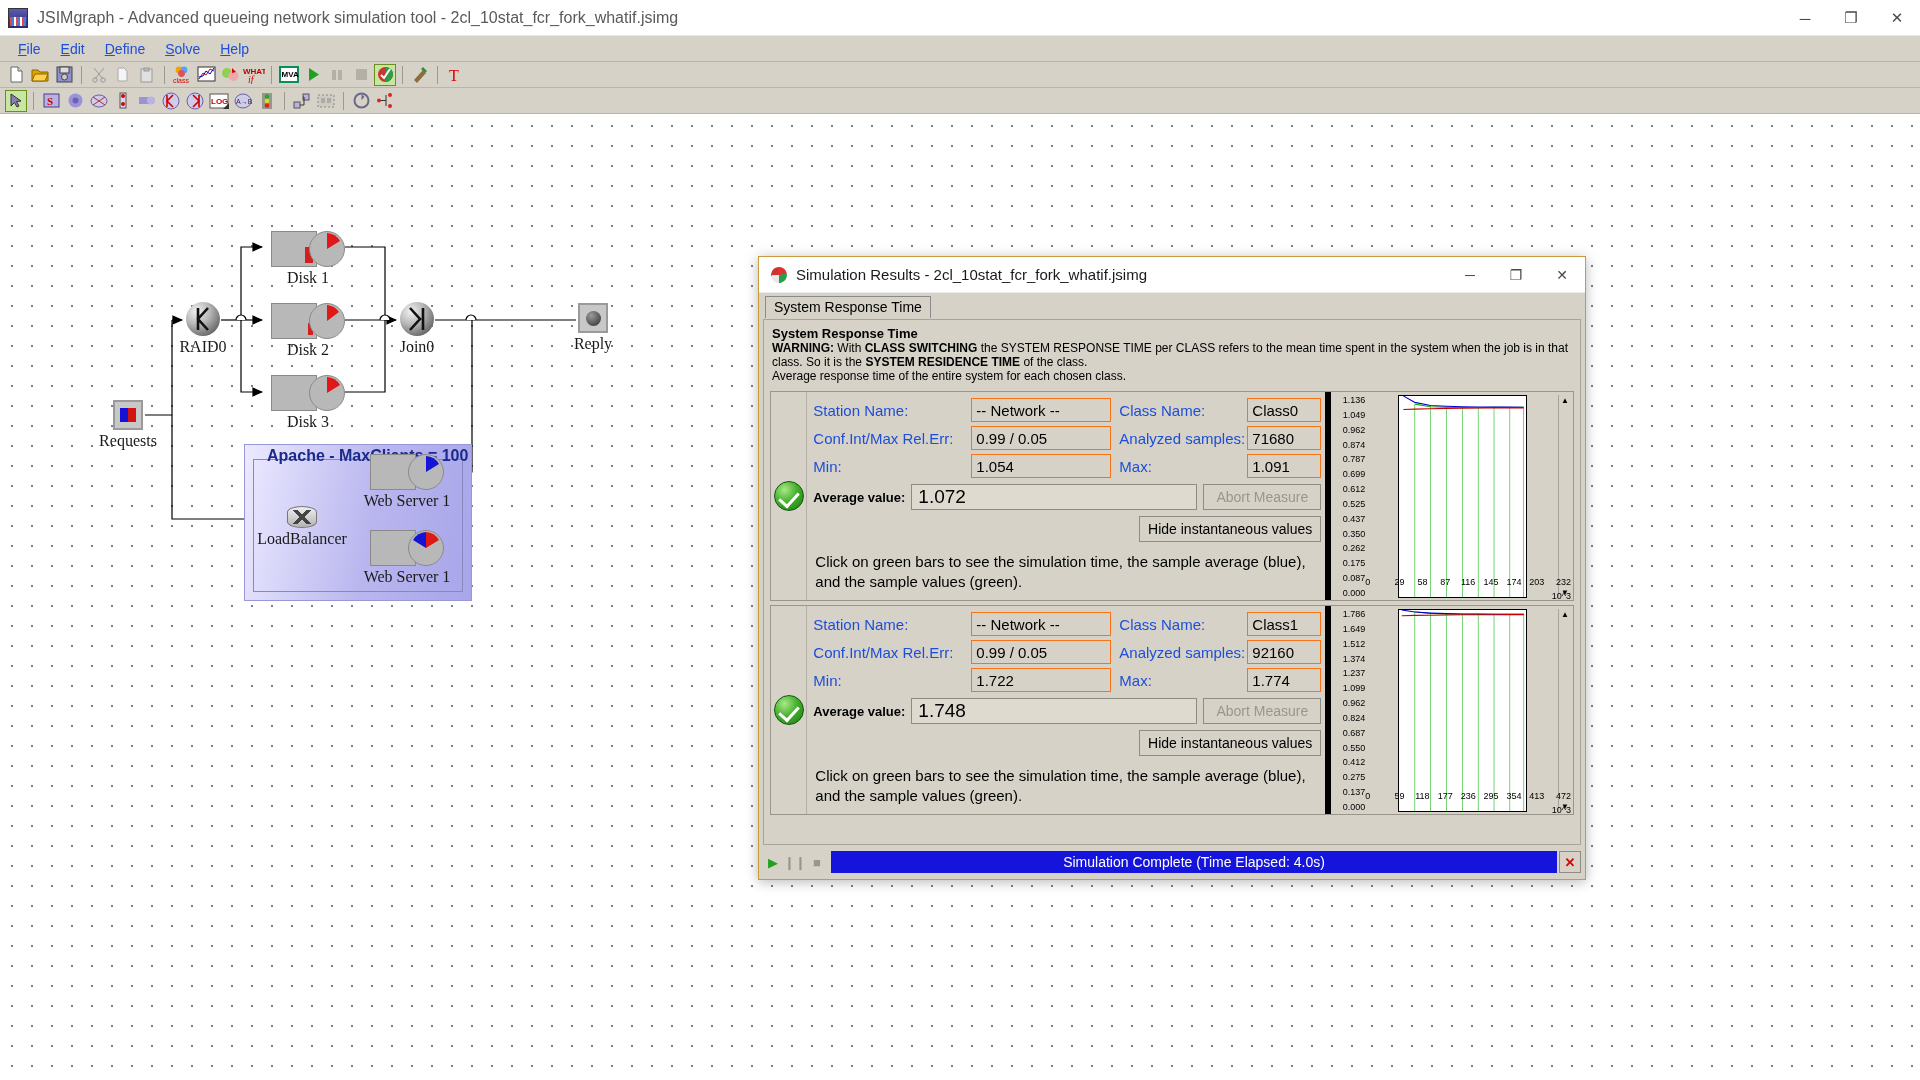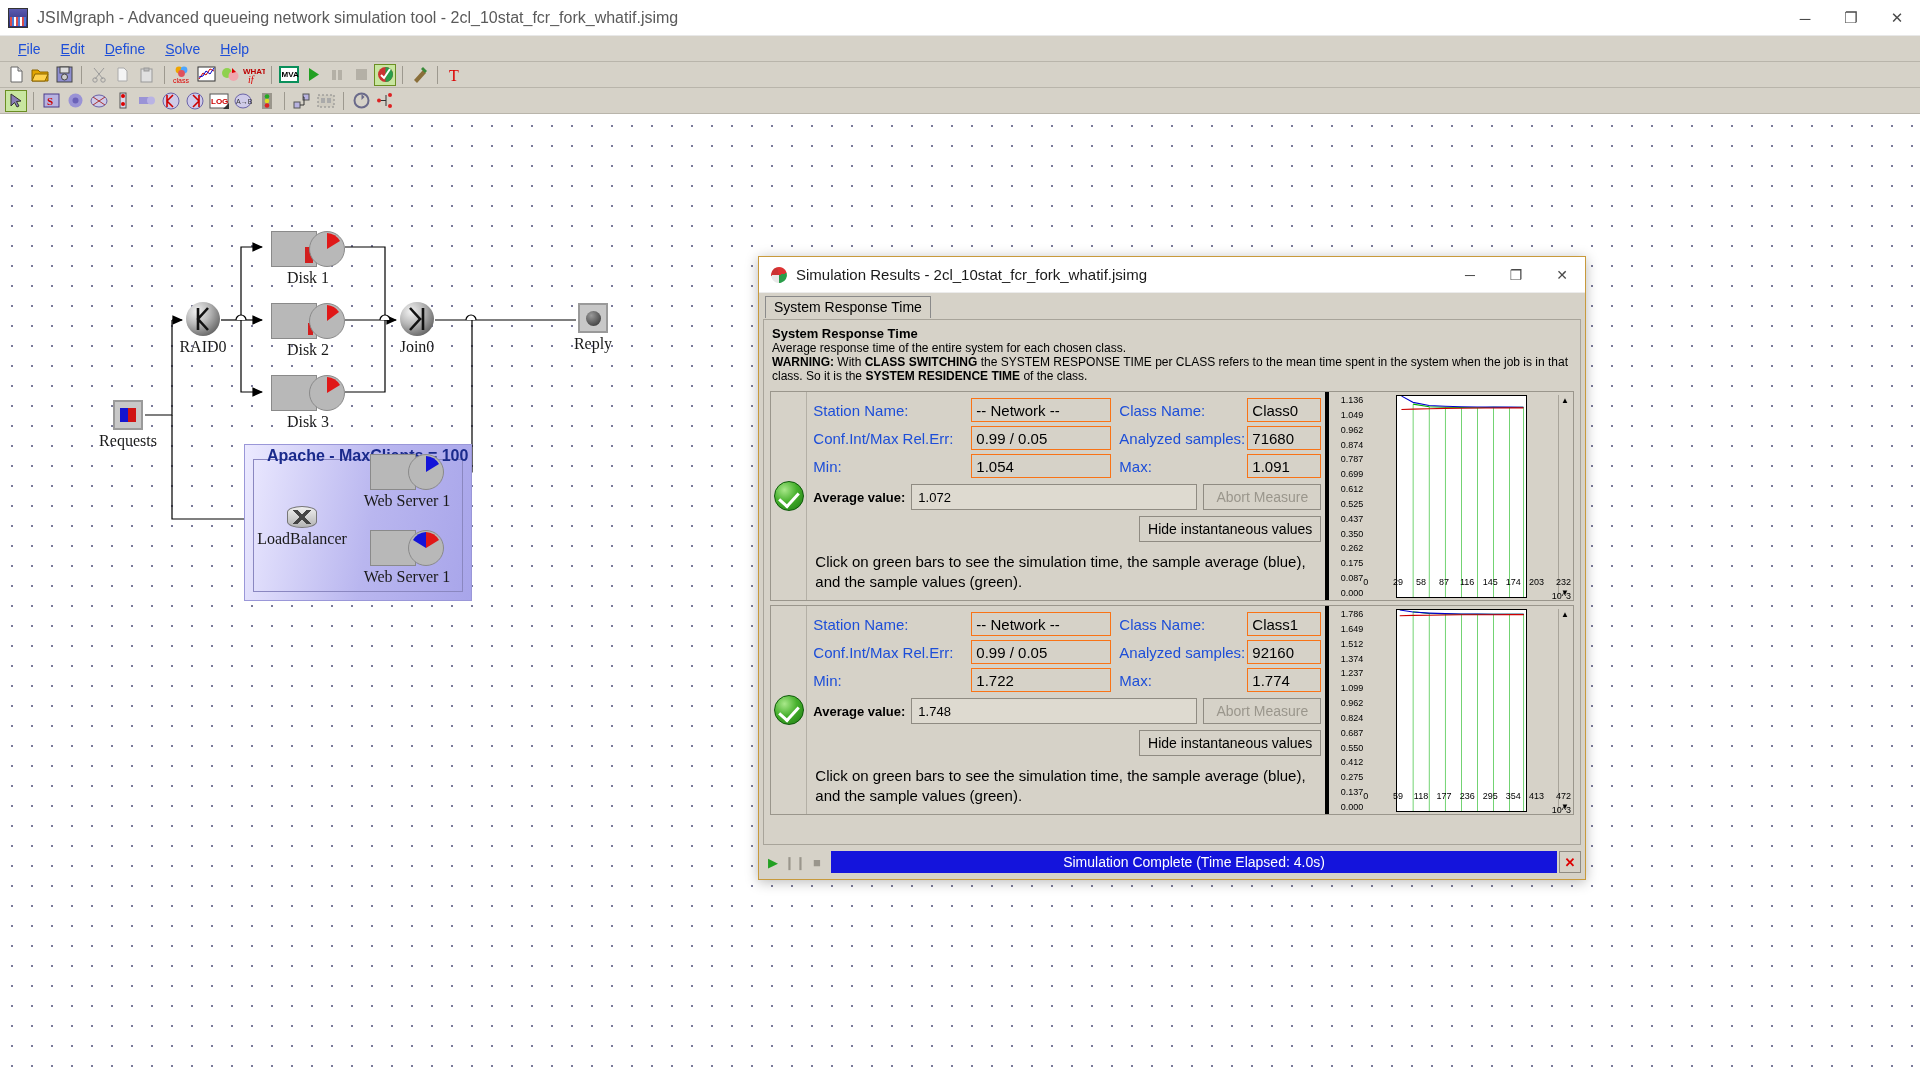--- a/index.html
+++ b/index.html
@@ -205,31 +205,31 @@
     padding: 1px 4px; height: 24px; display: flex; align-items: center;
     overflow: hidden; white-space: nowrap;
   }
   .f-label.w1 { width: 158px; }
   .f-value.w1 { width: 140px; }
   .f-label.w2 { width: 128px; margin-left: 8px; }
   .f-value.w2 { width: 74px; }
   .avg-label { font-size: 13px; font-weight: bold; margin-right: 6px; }
   .avg-value {
     background: #dedad0; border: 1px solid #8f8b82; height: 26px; flex: 1;
-    font-size: 13px; padding: 2px 6px; display: flex; align-items: center;
+    font-size: 19px; padding: 2px 6px; display: flex; align-items: center;
   }
   .btn {
     border: 1px solid #8f8b82; background: #d6d2c8; font-size: 14px;
     padding: 3px 8px; height: 26px; display: flex; align-items: center; justify-content: center;
   }
   .btn.disabled { color: #9a968c; }
   .hint { font-size: 15px; line-height: 20px; padding: 6px 4px 0 2px; }
 
   .mp-chart {
-    width: 286px; border-left: 4px solid #000000; position: relative;
+    width: 286px; border-left: 6px solid #000000; position: relative;
     display: flex; padding: 3px 2px 2px 2px; gap: 31px;
   }
   .yaxis {
     width: 34px; display: flex; flex-direction: column; justify-content: space-between;
     font-size: 9px; text-align: right; padding-right: 2px; color: #000;
   }
   .plot {
     flex: 1; background: #fff; border: 1px solid #000; position: relative; overflow: hidden;
   }
   .xaxis {
@@ -652,24 +652,24 @@
     </div>
 
     <div class="tabstrip">
       <div class="tab">System Response Time</div>
     </div>
 
     <div class="dlg-body">
 
       <div class="desc">
         <h4>System Response Time</h4>
-        <p>Average response time of the entire system for each chosen class.</p>
         <p>
           <b>WARNING:</b><span> With </span><b>CLASS SWITCHING</b><span> the SYSTEM RESPONSE TIME per CLASS refers to the mean time spent in the system when the job is in that class. So it is the </span><b>SYSTEM RESIDENCE TIME</b><span> of the class.</span>
         </p>
+        <p>Average response time of the entire system for each chosen class.</p>
       </div>
 
       <div class="measure-panel">
         <div class="mp-status">
           <div class="check"></div>
         </div>
         <div class="mp-fields">
           <div class="f-row">
             <div class="f-label w1">Station Name:</div>
             <div class="f-value w1">-- Network --</div>

